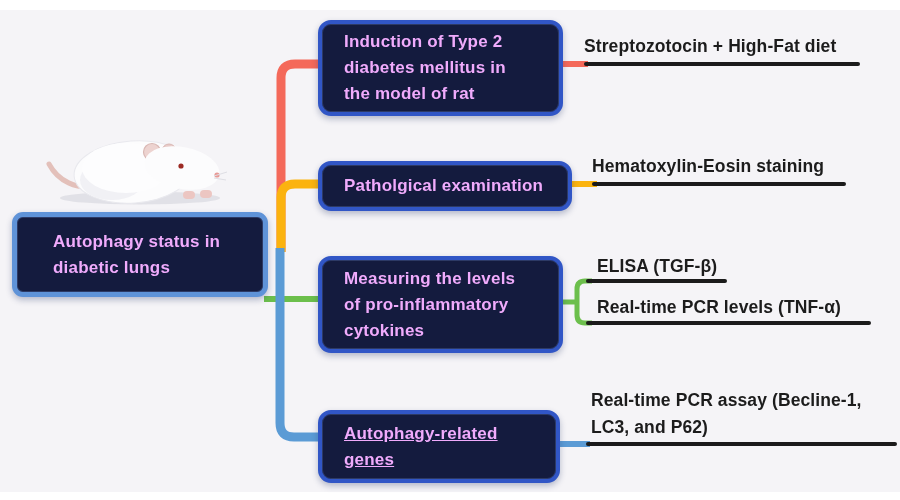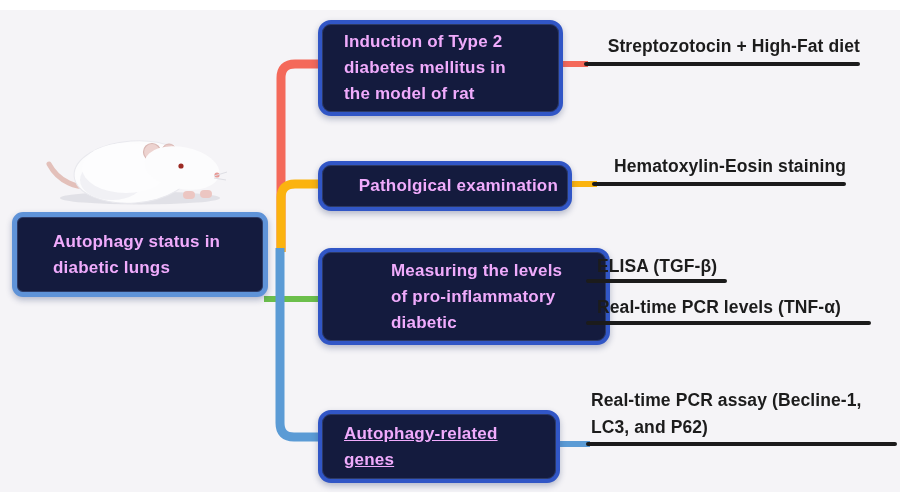--- a/index.html
+++ b/index.html
@@ -10,21 +10,21 @@
   svg{position:absolute;left:0;top:0;}
   .box{position:absolute;background:#141b3e;border:4px solid #3156c6;border-radius:13px;
        box-shadow:0 3px 6px rgba(30,45,100,.30), inset 0 0 0 1px rgba(120,150,220,.25);
        color:#f0abfc;font-weight:bold;font-size:17px;line-height:26px;
        display:flex;flex-direction:column;justify-content:center;z-index:2;letter-spacing:.2px;}
   .box .pad{padding:4px 10px 4px 22px;}
   #root-box{border:5px solid #5f93d8;border-radius:11px;}
   #root-box .pad{padding-left:36px;}
   .rlabel{position:absolute;color:#1c1c1c;font-weight:bold;font-size:17.5px;z-index:2;
           letter-spacing:.1px;line-height:27px;white-space:nowrap;}
-  .center{text-align:right;}
+  .center{text-align:left;}
   .underline{position:absolute;height:4px;background:#1b1b1b;border-radius:2px;z-index:2;}
 </style>
 </head>
 <body>
 
 <div id="stage">
   <div id="panel"></div>
 
   <svg width="900" height="500" viewBox="0 0 900 500">
 
@@ -71,25 +71,25 @@
       <div>Induction of Type 2</div>
       <div>diabetes mellitus in</div>
       <div>the model of rat</div>
     </div>
   </div>
 
   <div class="box" style="left:318px;top:161px;width:246px;height:42px;">
     <div class="pad center">Patholgical examination</div>
   </div>
 
-  <div class="box" style="left:318px;top:248px;width:237px;height:89px;padding-left:47px;">
+  <div class="box" style="left:318px;top:256px;width:237px;height:89px;">
     <div class="pad">
       <div>Measuring the levels</div>
       <div>of pro-inflammatory</div>
-      <div>diabetic</div>
+      <div>cytokines</div>
     </div>
   </div>
 
   <div class="box" style="left:318px;top:410px;width:234px;height:65px;text-decoration:underline;">
     <div class="pad">
       <div>Autophagy-related</div>
       <div>genes</div>
     </div>
   </div>
 

